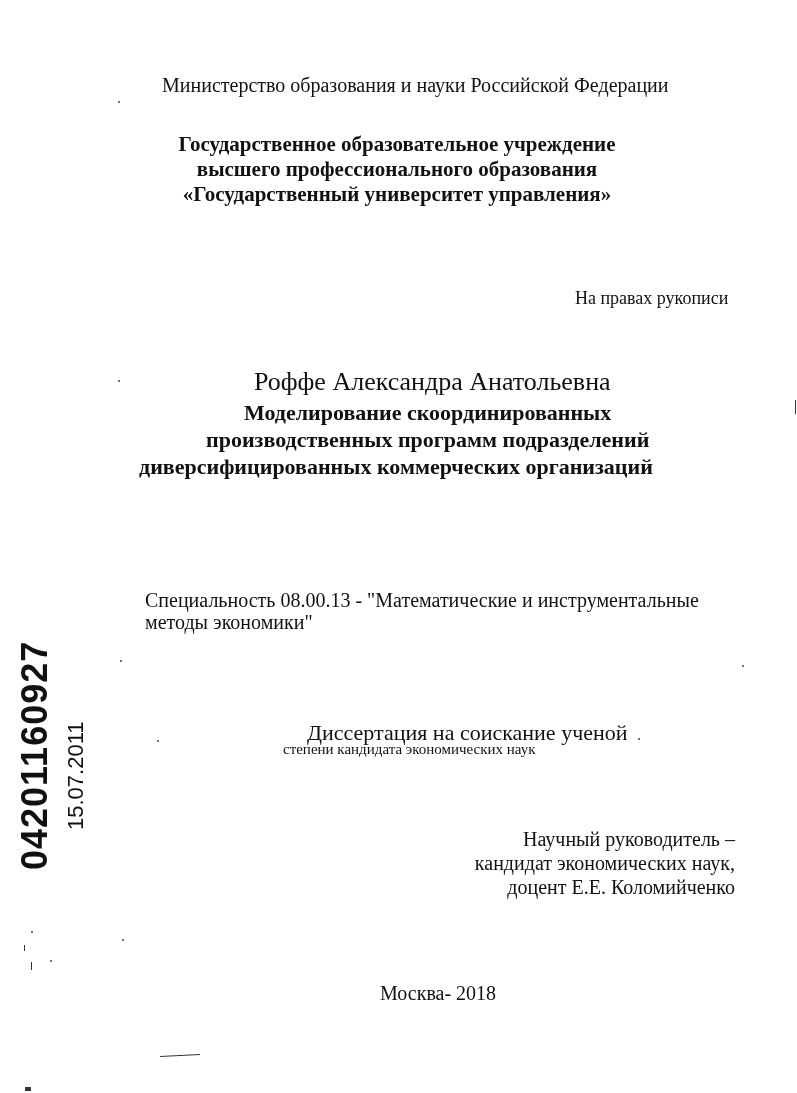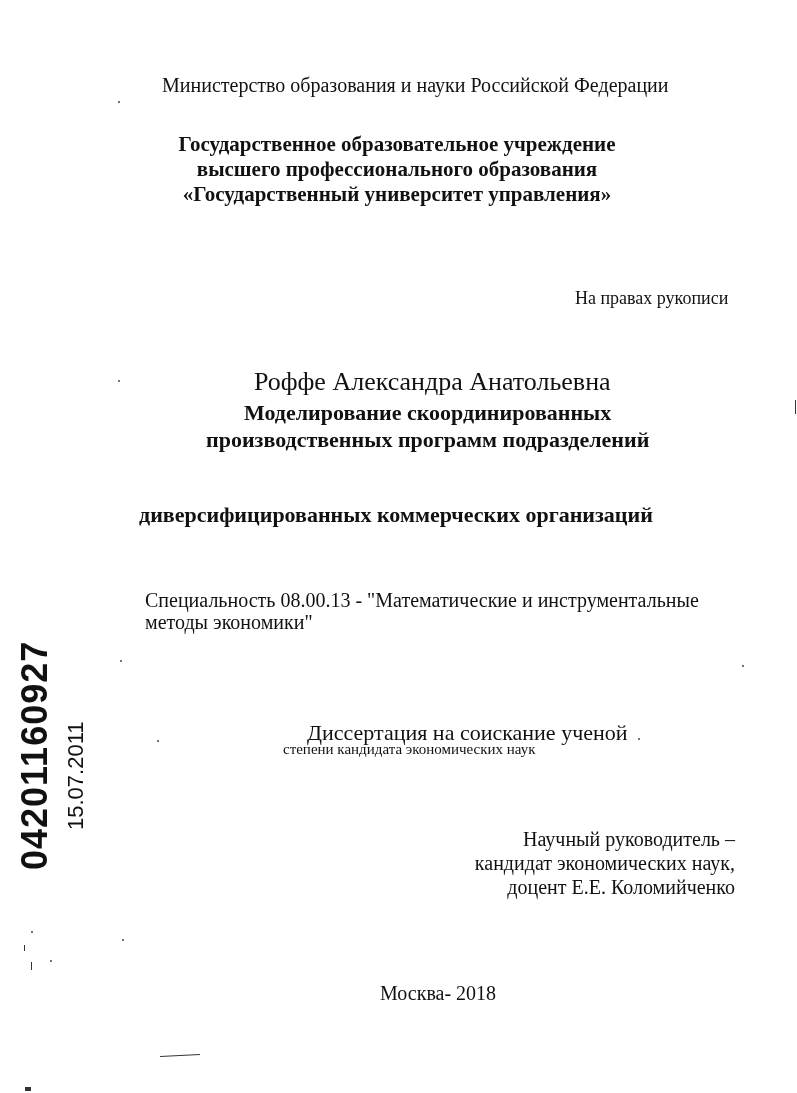--- a/index.html
+++ b/index.html
@@ -6,21 +6,21 @@
   body { width:797px; height:1093px; position:relative; overflow:hidden;
          font-family:"Liberation Serif", "DejaVu Serif", serif; color:#111; }
   .abs { position:absolute; white-space:nowrap; }
   .ministry { left:162px; top:74px; font-size:20px; }
   .inst { left:0; width:860px; text-align:center; top:132px; font-size:21px; font-weight:bold; line-height:25px; }
   .rights { left:575px; top:288px; font-size:18px; }
   .author { left:254px; top:367px; font-size:26px; }
   .title { font-size:22px; font-weight:bold; }
   .t1 { left:244px; top:400px; }
   .t2 { left:179px; top:427px;margin-left:27px; }
-  .t3 { left:139px; top:454px;margin-top:48px; }
+  .t3 { left:139px; top:454px; }
   .spec1 { left:145px; top:589px; font-size:20px; }
   .spec2 { left:145px; top:611px; font-size:20px; }
   .diss1 { left:307px; top:720px; font-size:22px; }
   .diss2 { left:283px; top:741px; font-size:15px; }
   .sup { right:62px; font-size:20px; }
   .s1 { top:828px; } .s2 { top:852px; } .s3 { top:876px; }
   .city { left:380px; top:982px; font-size:20px; }
   .stamp { position:absolute; font-family:"Liberation Sans","DejaVu Sans",sans-serif;
            transform-origin:left top; transform:rotate(-90deg); white-space:nowrap; }
   .stamp-num { left:14px; top:870px; font-size:36px; font-weight:bold; letter-spacing:1px; }

